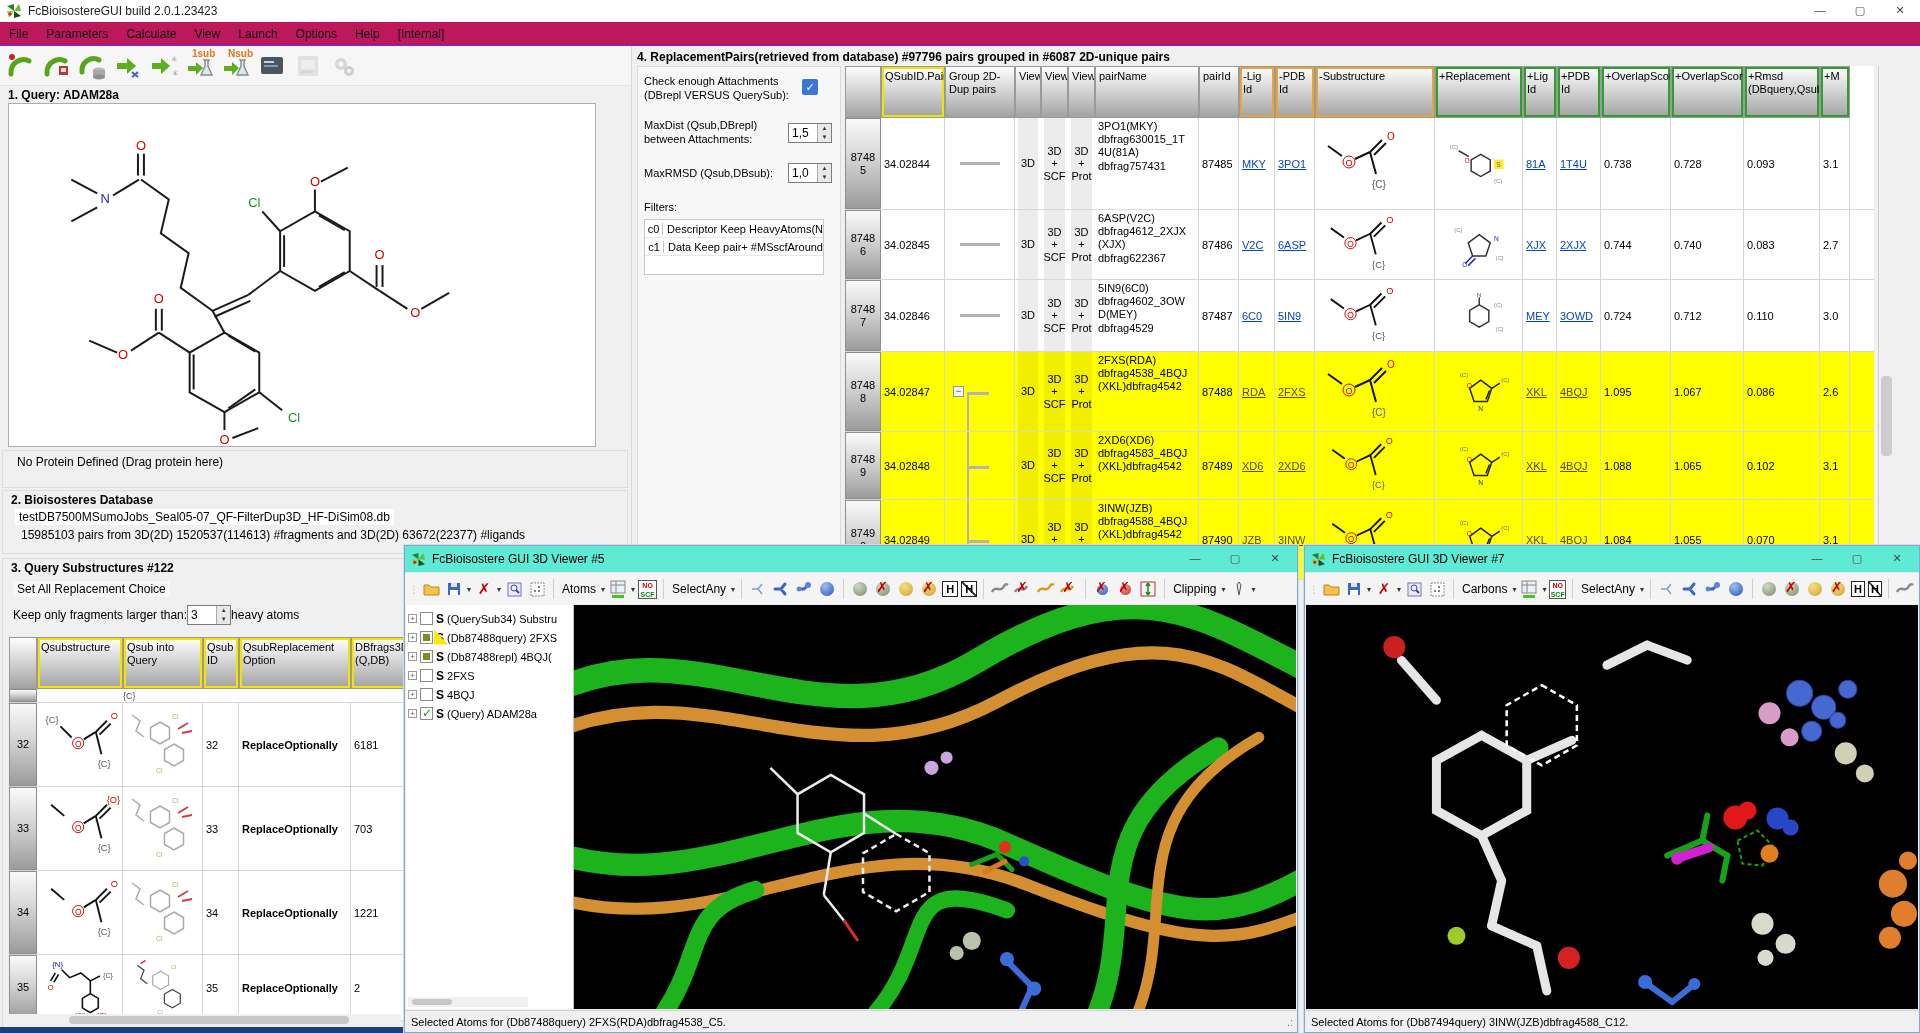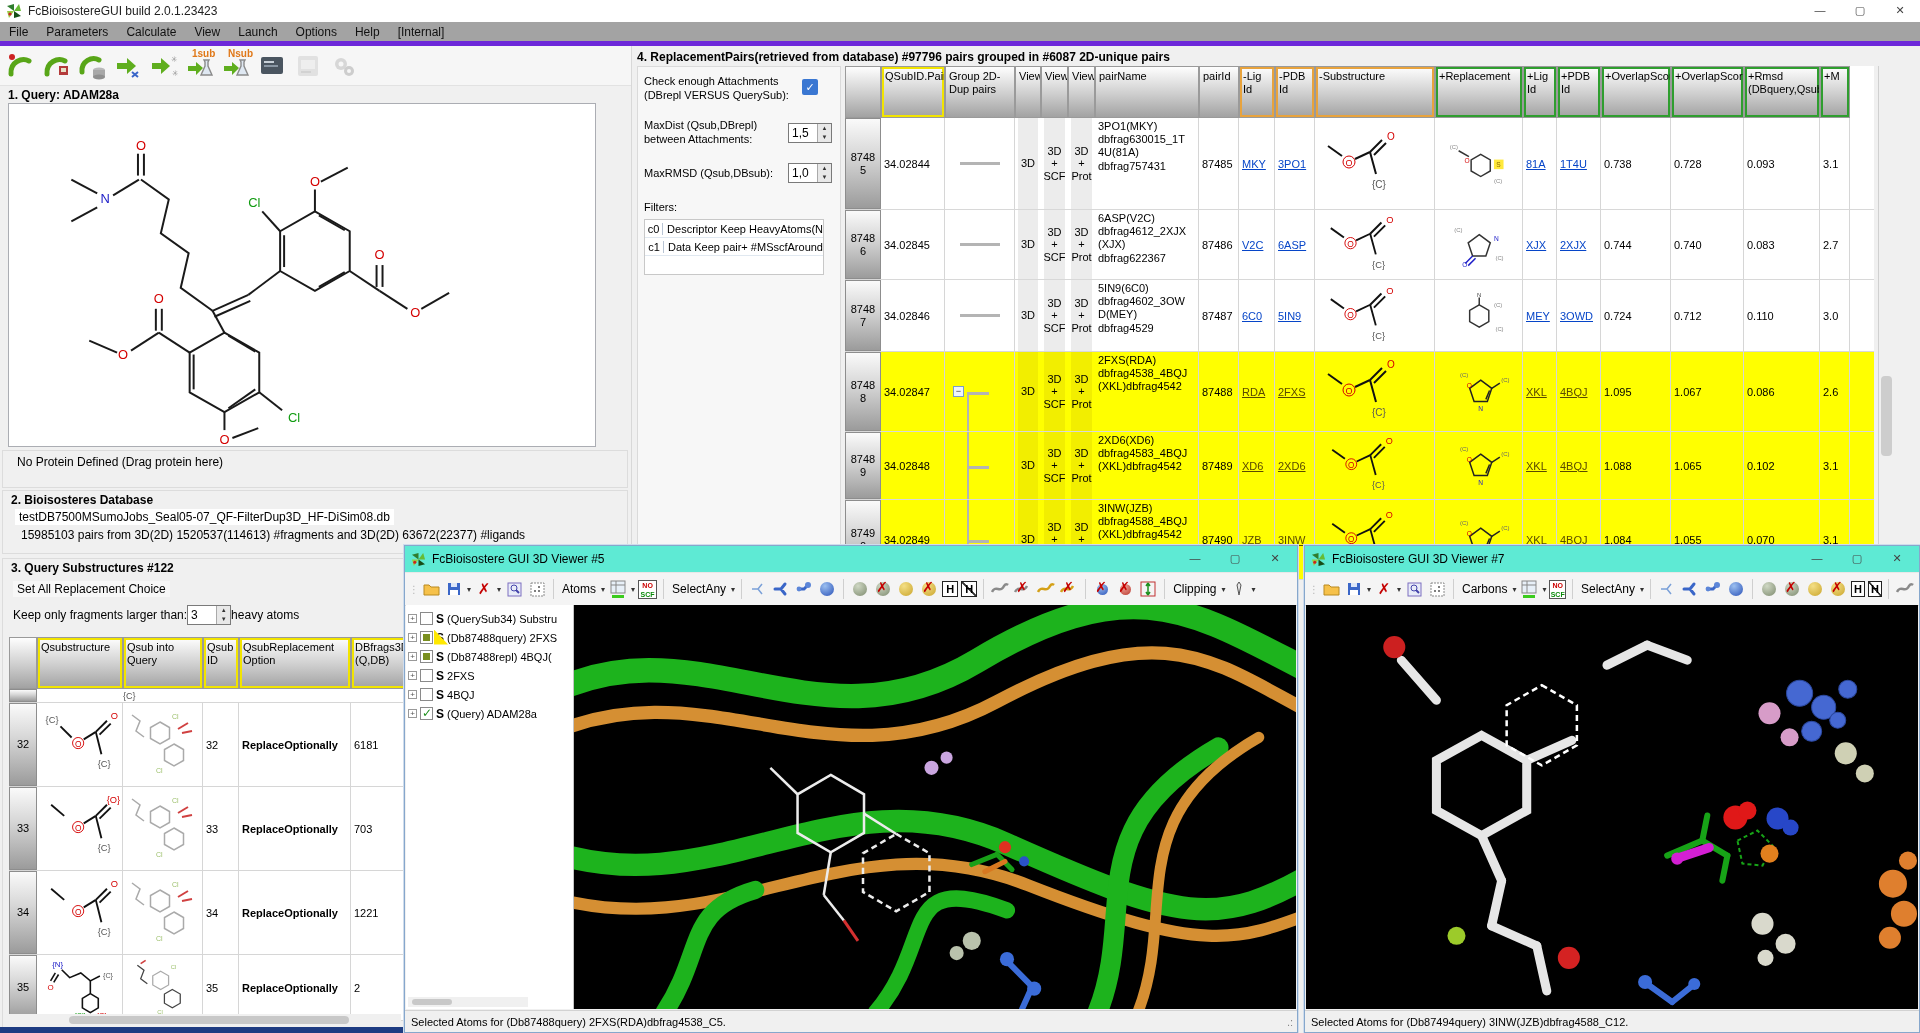--- a/index.html
+++ b/index.html
@@ -4,21 +4,21 @@
 <style>
   html,body{margin:0;padding:0;background:#3a3a3a;}
   #app{position:relative;width:1920px;height:1033px;background:#f0f0f0;overflow:hidden;
        font-family:"Liberation Sans","DejaVu Sans",sans-serif;font-size:11px;color:#000;}
   .abs{position:absolute;}
   
   .titlebar{left:0;top:0;width:1920px;height:22px;background:#fff;display:flex;align-items:center;gap:6px;padding-left:6px;box-sizing:border-box;}
   .titlebar .t{font-size:12px;color:#222;}
   .winbtns{position:absolute;right:0;top:0;display:flex;}
   .wb{width:40px;height:21px;text-align:center;line-height:21px;font-size:11px;color:#444;}
-  .menubar{left:0;top:22px;width:1920px;height:24px;background:#a3a3a3;display:flex;align-items:center;border-bottom:5px solid #6d28d9;box-sizing:border-box;}
+  .menubar{left:0;top:22px;width:1920px;height:24px;background:#be185d;display:flex;align-items:center;border-bottom:1px solid #6d28d9;box-sizing:border-box;}
   .mi{padding:0 9px;font-size:12px;color:#111;}
   .toolbar{left:0;top:46px;width:632px;height:40px;background:#f6f6f6;border-bottom:1px solid #e2e2e2;display:flex;align-items:center;gap:4px;padding-left:4px;box-sizing:border-box;}
   .mti{width:32px;height:32px;position:relative;display:flex;align-items:center;justify-content:center;}
   .flask-lab{position:absolute;top:-2px;left:8px;color:#e07818;font-weight:bold;font-size:10px;}
   .dim{opacity:.45;}
   .vline-sep{left:631px;top:46px;width:1px;height:499px;background:#d8d8d8;}
   
   .sec-title{font-weight:bold;font-size:12px;color:#000;}
   .q-canvas{left:8px;top:103px;width:588px;height:344px;background:#fff;border:1px solid #abadb3;box-sizing:border-box;}
   .grp{border:1px solid #dcdcdc;background:#f0f0f0;box-sizing:border-box;padding:2px 6px;}

